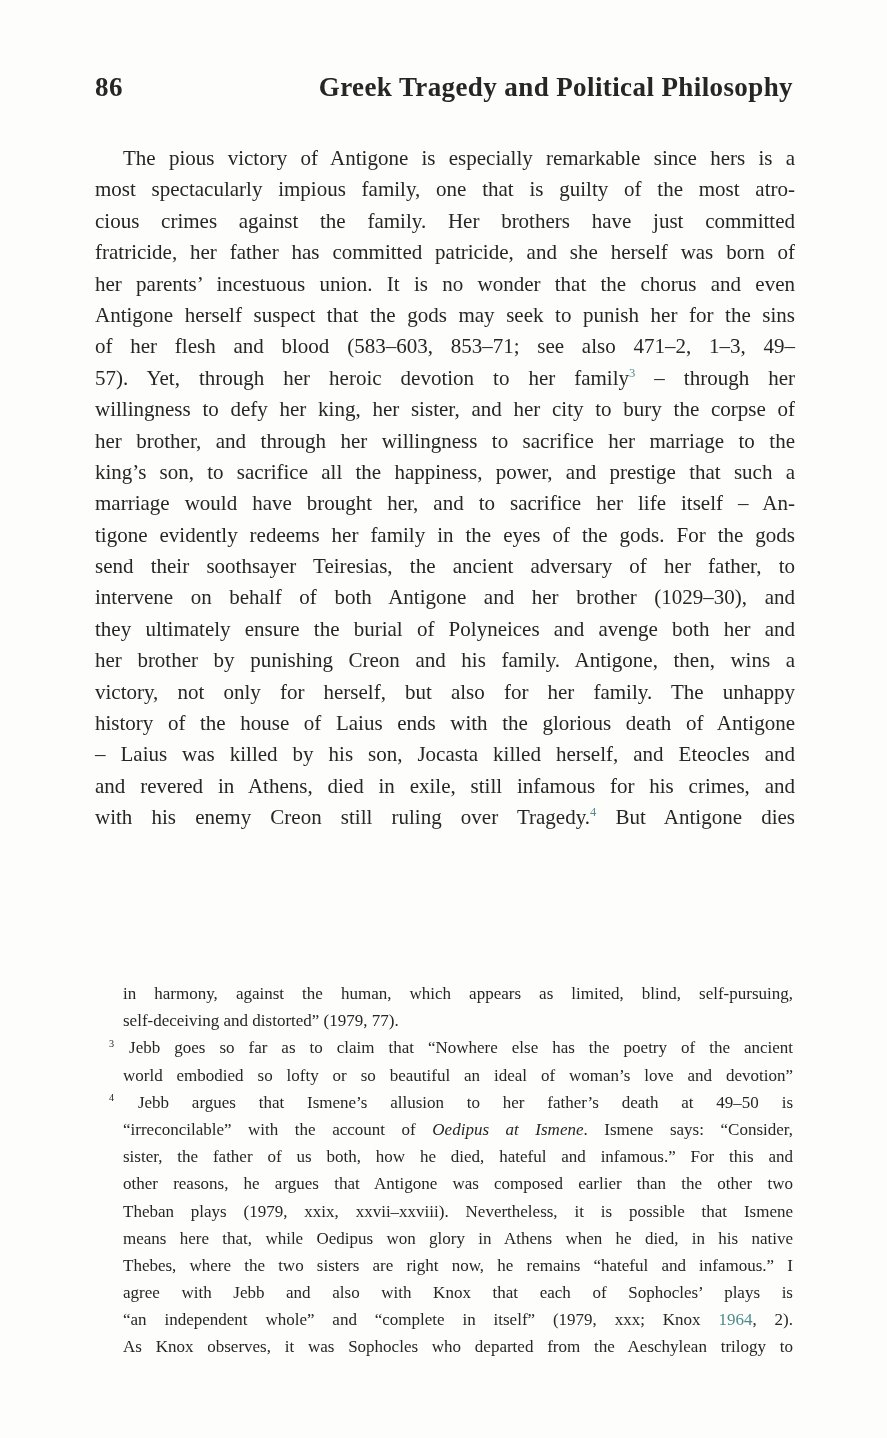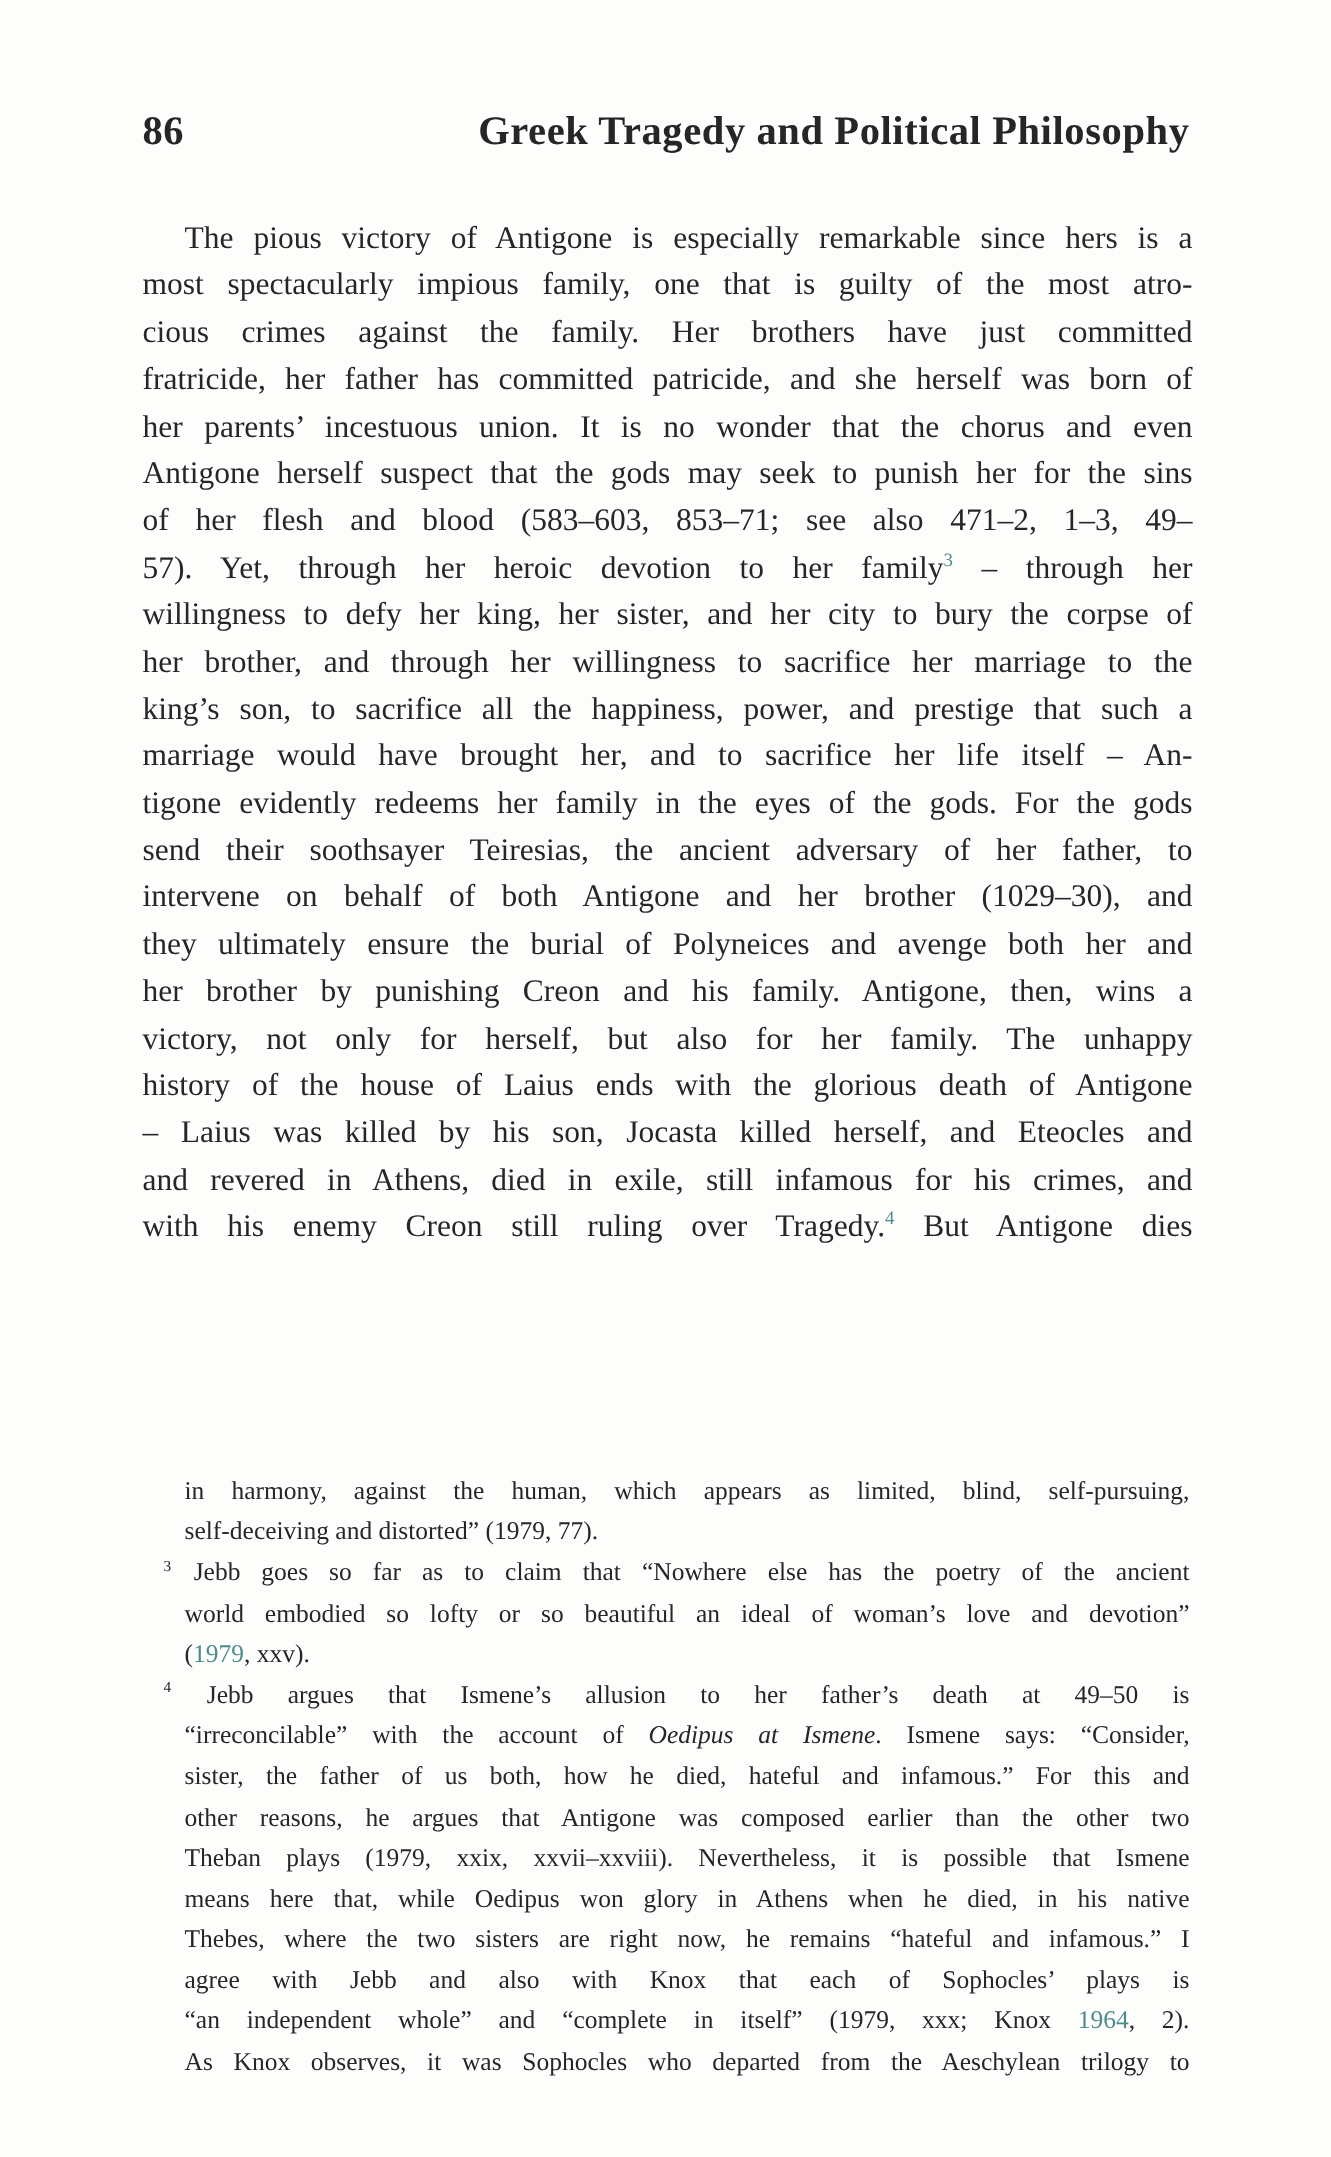--- a/index.html
+++ b/index.html
@@ -104,21 +104,20 @@
       <div class="ln"><span>history of the house of Laius ends with the glorious death of Antigone</span></div>
       <div class="ln"><span>– Laius was killed by his son, Jocasta killed herself, and Eteocles and</span></div>
       <div class="ln"><span>and revered in Athens, died in exile, still infamous for his crimes, and</span></div>
       <div class="ln"><span>with his enemy Creon still ruling over Tragedy.</span><span class="sup teal">4</span><span> But Antigone dies</span></div>
     </div>
   <div class="footnotes" id="footnote-lines">
       <div class="ln"><span>in harmony, against the human, which appears as limited, blind, self-pursuing,</span></div>
       <div class="ln left"><span>self-deceiving and distorted” (1979, 77).</span></div>
       <div class="ln m"><span class="fnmark">3</span> <span>Jebb goes so far as to claim that “Nowhere else has the poetry of the ancient</span></div>
       <div class="ln"><span>world embodied so lofty or so beautiful an ideal of woman’s love and devotion”</span></div>
-      <div class="ln left"><span>(</span><span class="teal">1979</span><span>, xxv).</span></div>
       <div class="ln m"><span class="fnmark">4</span> <span>Jebb argues that Ismene’s allusion to her father’s death at 49–50 is</span></div>
       <div class="ln"><span>“irreconcilable” with the account of </span><span class="it">Oedipus at Ismene</span><span>. Ismene says: “Consider,</span></div>
       <div class="ln"><span>sister, the father of us both, how he died, hateful and infamous.” For this and</span></div>
       <div class="ln"><span>other reasons, he argues that Antigone was composed earlier than the other two</span></div>
       <div class="ln"><span>Theban plays (1979, xxix, xxvii–xxviii). Nevertheless, it is possible that Ismene</span></div>
       <div class="ln"><span>means here that, while Oedipus won glory in Athens when he died, in his native</span></div>
       <div class="ln"><span>Thebes, where the two sisters are right now, he remains “hateful and infamous.” I</span></div>
       <div class="ln"><span>agree with Jebb and also with Knox that each of Sophocles’ plays is</span></div>
       <div class="ln"><span>“an independent whole” and “complete in itself” (1979, xxx; Knox </span><span class="teal">1964</span><span>, 2).</span></div>
       <div class="ln"><span>As Knox observes, it was Sophocles who departed from the Aeschylean trilogy to</span></div>

